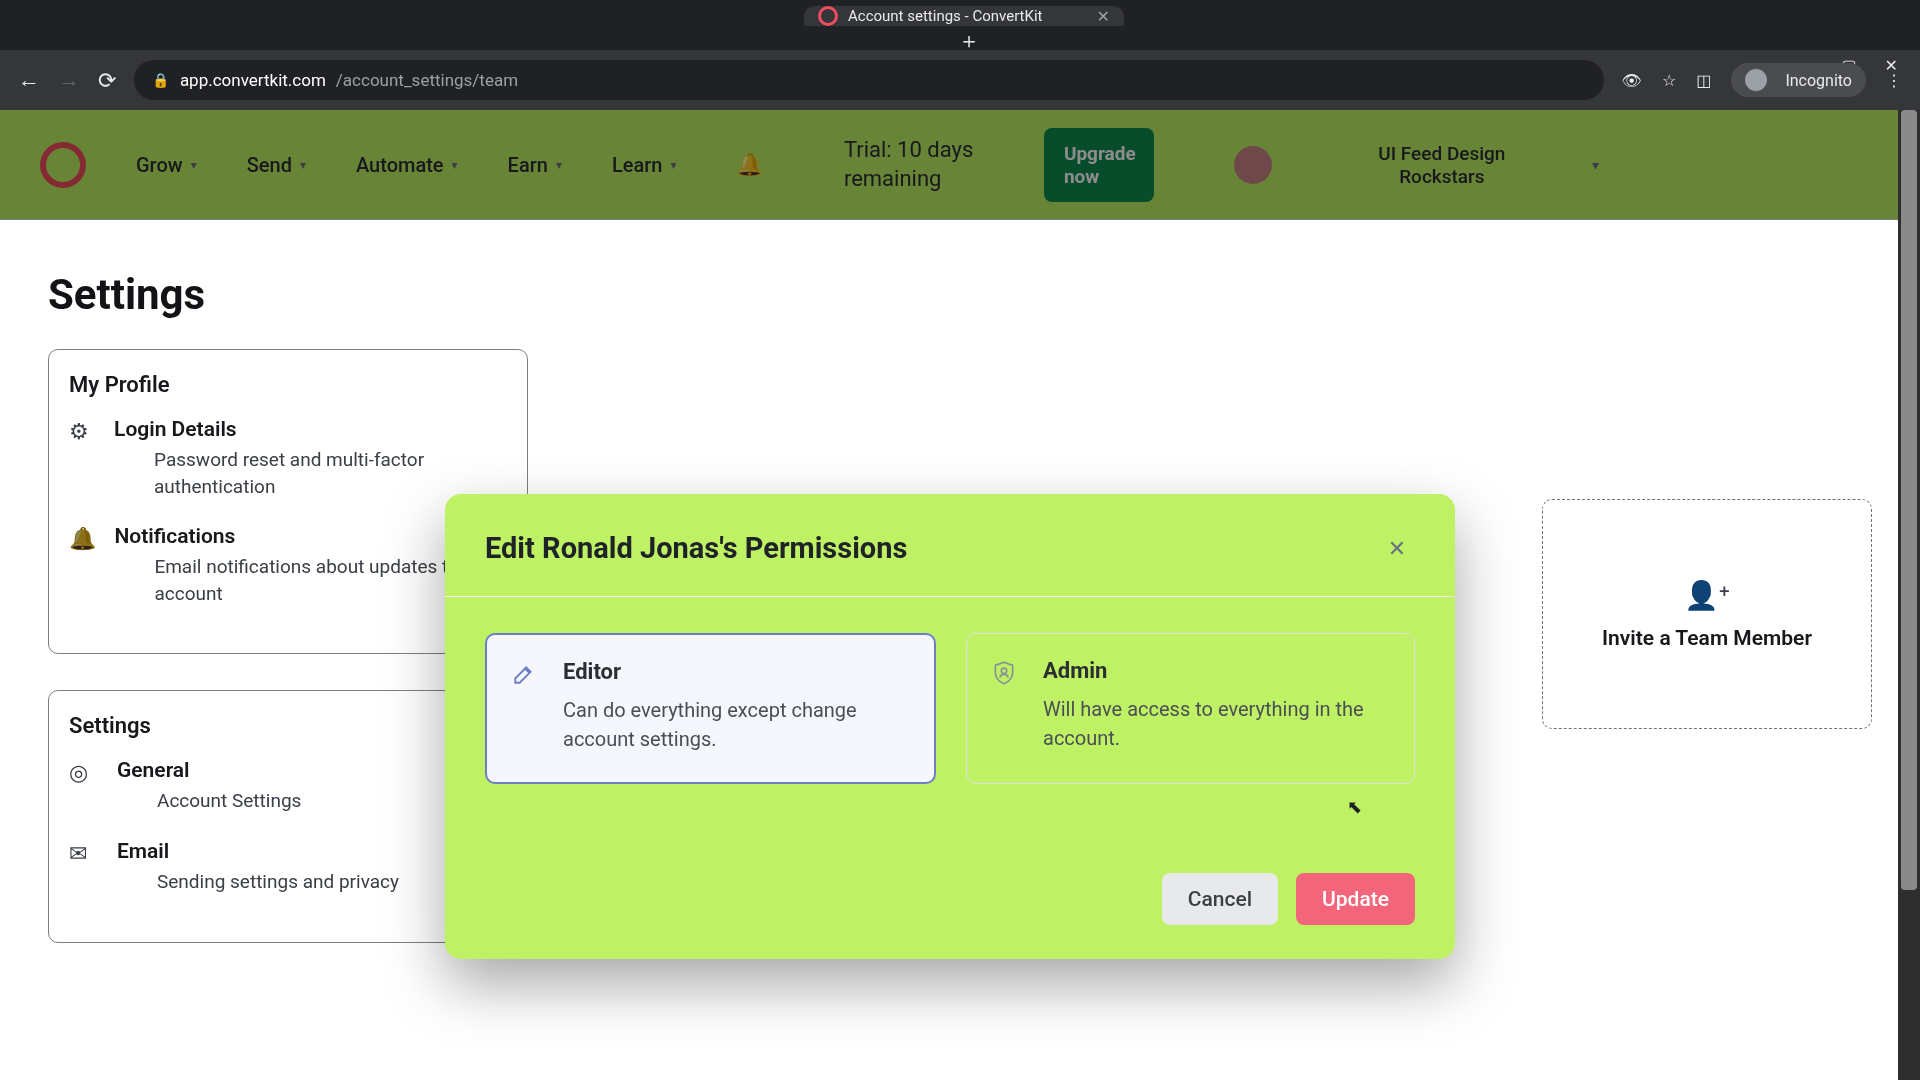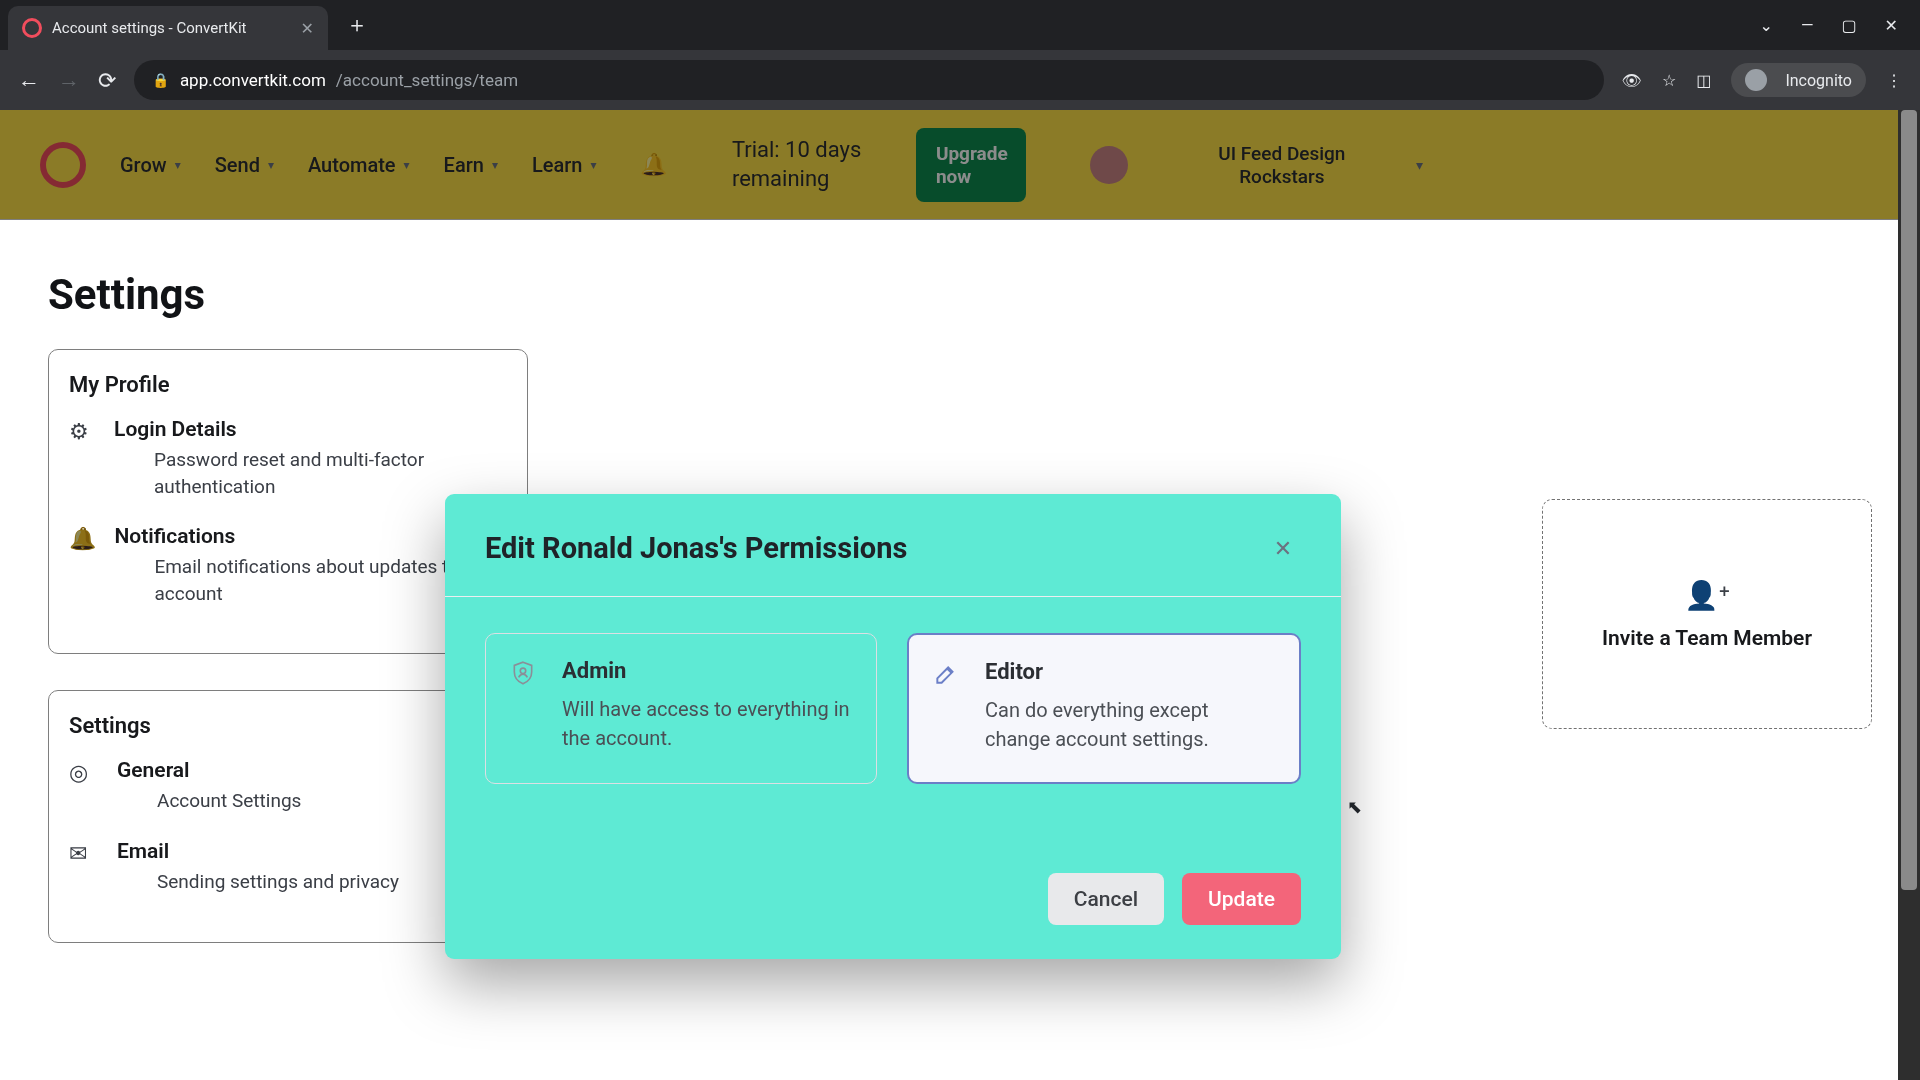--- a/index.html
+++ b/index.html
@@ -1,21 +1,21 @@
 <!DOCTYPE html>
 <html><head>
 <meta charset="utf-8">
 <style>
 * { margin:0; padding:0; box-sizing:border-box; font-family:-apple-system,BlinkMacSystemFont,"Segoe UI",Roboto,Arial,sans-serif; }
 body { width:1920px; height:1080px; overflow:hidden; background:#fff; position:relative; }
 
 
 
 
-.browser-top { background:#202124; height:50px; display:flex; align-items:center; }
+.browser-top { background:#202124; height:50px; display:flex; align-items:center;flex-direction:column; }
 .tab { background:#35363a; height:44px; margin-top:6px; margin-left:8px; border-radius:10px 10px 0 0; display:flex; align-items:center; padding:0 14px; min-width:320px; gap:10px; color:#e8eaed; font-size:15px; }
 .tab .favicon { width:20px; height:20px; border-radius:50%; border:3px solid #f14d5d; }
 .tab .close { margin-left:auto; color:#9aa0a6; font-size:16px; }
 .newtab { color:#e8eaed; font-size:22px; margin-left:18px; }
 .win-controls { margin-left:auto; display:flex; gap:28px; padding-right:22px; color:#e8eaed; }
 .win-controls span { font-size:16px; }
 
 .addr-bar { background:#35363a; height:60px; display:flex; align-items:center; padding:0 18px; gap:18px; color:#e8eaed; }
 .nav-btn { color:#e8eaed; font-size:22px; }
 .nav-btn.dim { color:#5f6368; }
@@ -23,21 +23,21 @@
 .url-field .lock { font-size:14px; color:#9aa0a6; }
 .url-field .host { color:#fff; }
 .url-field .path { color:#9aa0a6; }
 .addr-icons { display:flex; align-items:center; gap:20px; color:#e8eaed; }
 .incog-pill { display:flex; align-items:center; gap:18px; background:#4b4c4f; padding:6px 14px; border-radius:20px; font-size:16px; }
 .incog-pill .spy { width:22px; height:22px; background:#9aa0a6; border-radius:50%; }
 
 
 .app-wrapper { position:relative; height:970px; }
 .app { position:absolute; inset:0; filter:brightness(0.55); }
-.app-header { background:#fde047; height:110px; border-bottom:1px solid #e5e5e5; display:flex; align-items:center; padding:0 40px; gap:34px; }
+.app-header { background:#bef264; height:110px; border-bottom:1px solid #e5e5e5; display:flex; align-items:center; padding:0 40px; gap:50px; }
 .logo { width:46px; height:46px; border:6px solid #f14d5d; border-radius:50%; }
 .nav-item { display:flex; align-items:center; gap:8px; color:#2b2e33; font-size:20px; font-weight:500; }
 .nav-item .chev { font-size:12px; color:#6b7280; }
 .bell { font-size:22px; color:#6b7280; margin-left:10px; }
 .trial { margin-left:30px; color:#2b2e33; font-size:22px; line-height:1.3; max-width:150px; }
 .upgrade { background:#0d8a4f; color:#fff; padding:14px 20px; border-radius:8px; font-size:19px; font-weight:700; max-width:110px; }
 .avatar { width:38px; height:38px; border-radius:50%; background:#c98585; margin-left:30px; }
 .workspace { margin-left:40px; color:#2b2e33; font-size:19px; font-weight:500; text-align:center; max-width:160px; }
 .ws-chev { color:#6b7280; font-size:14px; margin-left:20px; }
 
@@ -52,21 +52,21 @@
 .side-item .desc { font-size:19px; color:#6b7280; margin-top:6px; line-height:1.4;margin-left:40px; }
 .main-col { flex:1; }
 .invite-card { border:1px dashed #d0d0d0; border-radius:10px; width:330px; height:230px; display:flex; flex-direction:column; align-items:center; justify-content:center; gap:14px; margin-left:auto; margin-top:150px; }
 .invite-card .picon { font-size:28px; color:#6b7280; }
 .invite-card .txt { font-size:21px; font-weight:600; color:#2b2e33; }
 
 .vscroll { position:absolute; right:0; top:0; width:22px; height:100%; background:#2e2e2e; }
 .vscroll .thumb { position:absolute; left:3px; right:3px; top:0; height:780px; background:#8a8a8a; border-radius:4px; }
 
 
-.modal { position:absolute; left:445px; top:384px; width:896px; background:#5eead4; border-radius:9px; box-shadow:0 25px 60px rgba(0,0,0,0.35); overflow:hidden; }
+.modal { position:absolute; left:445px; top:384px; width:1010px; background:#bef264; border-radius:16px; box-shadow:0 25px 60px rgba(0,0,0,0.35); overflow:hidden; }
 .modal-head { padding:36px 40px 30px 40px; display:flex; align-items:center; border-bottom:1px solid #eceef0; }
 .modal-title { font-size:29px; font-weight:700; color:#1f2328; }
 .modal-close { margin-left:auto; width:36px; height:36px; border-radius:6px; display:flex; align-items:center; justify-content:center; color:#6b7280; font-size:22px; cursor:pointer; }
 .modal-body { padding:36px 40px; display:flex; gap:30px; }
 .role-card { flex:1; border:1px solid #dcdfe3; border-radius:10px; padding:24px 24px 28px 24px; display:flex; gap:18px; cursor:pointer; }
 .role-card.selected { border:2px solid #6b7fc7; background:#f6f7fc; }
 .role-card .ricon { width:34px; color:#8a8f98; font-size:26px; padding-top:2px; flex-shrink:0; }
 .role-card.selected .ricon { color:#6b7fc7; }
 .role-card .rtitle { font-size:22px; font-weight:700; color:#2b2e33; margin-bottom:12px; }
 .role-card .rdesc { font-size:20px; color:#4b4f55; line-height:1.45; }
@@ -204,45 +204,45 @@
   <div class="vscroll">
       <div class="thumb"></div>
     </div>
 
   <div class="modal">
     <div class="modal-head">
       <div class="modal-title">Edit Ronald Jonas's Permissions</div>
       <div class="modal-close">✕</div>
     </div>
     <div class="modal-body">
+      <div class="role-card selected">
+        <div class="ricon">
+          <svg viewBox="0 0 24 24" fill="none" stroke="currentColor" stroke-width="1.8">
+              <path d="M4 20h4l10-10-4-4L4 16v4z"></path>
+              <path d="M13 7l4 4"></path>
+            </svg>
+        </div>
+        <div>
+          <div class="rtitle">Editor</div>
+          <div class="rdesc">Can do everything except change account settings.</div>
+        </div>
+      </div>
       <div class="role-card">
         <div class="ricon">
           <svg viewBox="0 0 24 24" fill="none" stroke="currentColor" stroke-width="1.5">
               <path d="M12 2l8 3v6c0 5-3.5 9-8 11-4.5-2-8-6-8-11V5l8-3z"></path>
               <circle cx="12" cy="10" r="2.5"></circle>
               <path d="M8 16c1-2 3-3 4-3s3 1 4 3"></path>
             </svg>
         </div>
         <div>
           <div class="rtitle">Admin</div>
           <div class="rdesc">Will have access to everything in the account.</div>
         </div>
       </div>
-      <div class="role-card selected">
-        <div class="ricon">
-          <svg viewBox="0 0 24 24" fill="none" stroke="currentColor" stroke-width="1.8">
-              <path d="M4 20h4l10-10-4-4L4 16v4z"></path>
-              <path d="M13 7l4 4"></path>
-            </svg>
-        </div>
-        <div>
-          <div class="rtitle">Editor</div>
-          <div class="rdesc">Can do everything except change account settings.</div>
-        </div>
-      </div>
     </div>
     <div class="modal-foot">
       <button class="btn btn-cancel">Cancel</button>
       <button class="btn btn-update">Update</button>
     </div>
   </div>
 
   <div class="cursor">⬉</div>
 </div>
 

